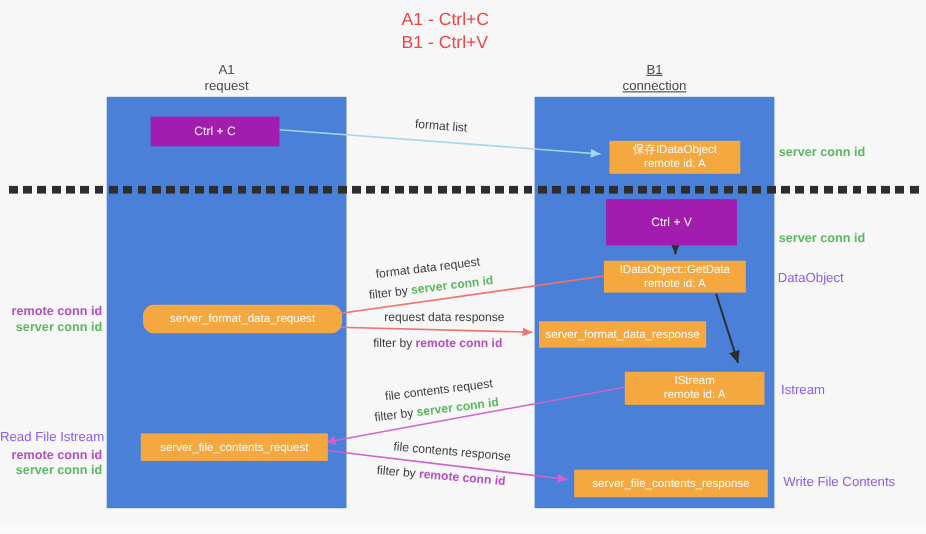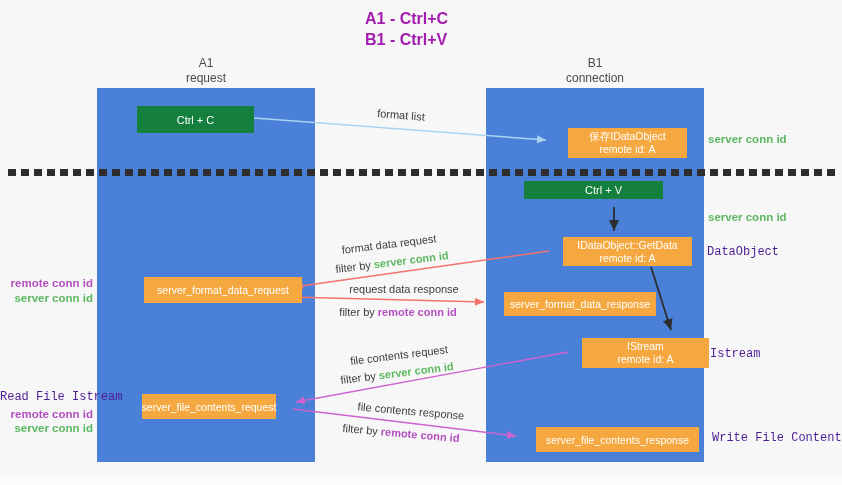--- a/index.html
+++ b/index.html
@@ -2,54 +2,54 @@
 <html><head>
 <meta charset="utf-8">
 <style>
   html,body { margin:0; padding:0; }
   .canvas {
     position:relative; width:842px; height:485px;
     background:#f7f7f7; overflow:hidden;
     font-family:"Liberation Sans", sans-serif; color:#3d3d3d;
   }
   .bottom-strip { position:absolute; left:0; top:476px; width:842px; height:9px; background:#fbfbfe; }
-  .title { position:absolute; left:365px; top:8px; font-size:16px; line-height:21px; color:#a21caf;font-weight:bold; }
+  .title { position:absolute; left:365px; top:8px; font-size:16px; line-height:21px; color:#ef4444; }
   .lane-hdr { position:absolute; top:56px; width:218px; text-align:center; font-size:12px; line-height:15px; color:#4a4a4a; }
-  .hdr-a1 { left:97px; } .hdr-b1 { left:486px; }
+  .hdr-a1 { left:97px; } .hdr-b1 { left:486px;text-decoration:underline; }
   .lane { position:absolute; top:88px; width:218px; height:374px; background:#4a80d8; }
   .lane-a1 { left:97px; } .lane-b1 { left:486px; }
   .divider { position:absolute; left:8px; top:169px; width:828px; height:7px;
     background:repeating-linear-gradient(90deg,#2d2d2d 0 8px,transparent 8px 13px); }
   .arrows { position:absolute; left:0; top:0; pointer-events:none; }
   .node { position:absolute; display:flex; flex-direction:column; justify-content:center;
     align-items:center; color:#fff; text-align:center; white-space:nowrap; }
-  .node.green { background:#15803d; font-size:11px; }
-  .node.orange { background:#f6a840;margin-left:14px; }
+  .node.green { background:#a21caf; font-size:11px; }
+  .node.orange { background:#f6a840; }
   .node .ln { line-height:13px; font-size:10.5px; }
   .node.single { font-size:10.5px; }
   .n-ctrl-c   { left:137px; top:106px; width:117px; height:27px; }
   .n-save-obj { left:554px; top:128px; width:119px; height:30px; }
-  .n-ctrl-v   { left:524px; top:181px; width:119px; height:18px;padding-left:20px; }
+  .n-ctrl-v   { left:551px; top:181px; width:119px; height:42px; }
   .n-getdata  { left:549px; top:237px; width:129px; height:29px; }
-  .n-fmt-req  { left:130px; top:277px; width:158px; height:26px; }
+  .n-fmt-req  { left:130px; top:277px; width:181px; height:26px;border-radius:10px; }
   .n-fmt-resp { left:490px; top:292px; width:152px; height:24px; }
   .n-istream  { left:568px; top:338px; width:127px; height:30px; }
-  .n-file-req { left:128px; top:394px; width:134px; height:25px; }
-  .n-file-resp{ left:522px; top:427px; width:163px; height:25px; }
+  .n-file-req { left:128px; top:394px; width:170px; height:25px; }
+  .n-file-resp{ left:522px; top:427px; width:176px; height:25px; }
   .elabel { position:absolute; white-space:nowrap; font-size:11px; color:#3d3d3d; }
   .r-up   { transform:translate(-50%,-50%) rotate(-7deg); }
   .r-dn   { transform:translate(-50%,-50%) rotate(5deg); }
   .r-flat { transform:translate(-50%,-50%); }
   .r-list { transform:translate(-50%,-50%) rotate(4.5deg); }
   .kw-green  { color:#5cb860; font-weight:bold; }
   .kw-purple { color:#b44fc0; font-weight:bold; }
   .side { position:absolute; font-size:11.5px; white-space:nowrap; }
   .side.bold-green  { color:#5cb860; font-weight:bold; }
   .side.bold-purple { color:#b44fc0; font-weight:bold; }
-  .side.plain { color:#4c1d95; font-size:12px;font-family:Liberation Mono, monospace; }
+  .side.plain { color:#8b5cf6; font-size:12px; }
   .left-col { left:0; width:93px; text-align:right; }
 </style>
 </head>
 <body>
 
 <div class="canvas">
 
   <div class="bottom-strip"></div>
 
   <div class="title">

